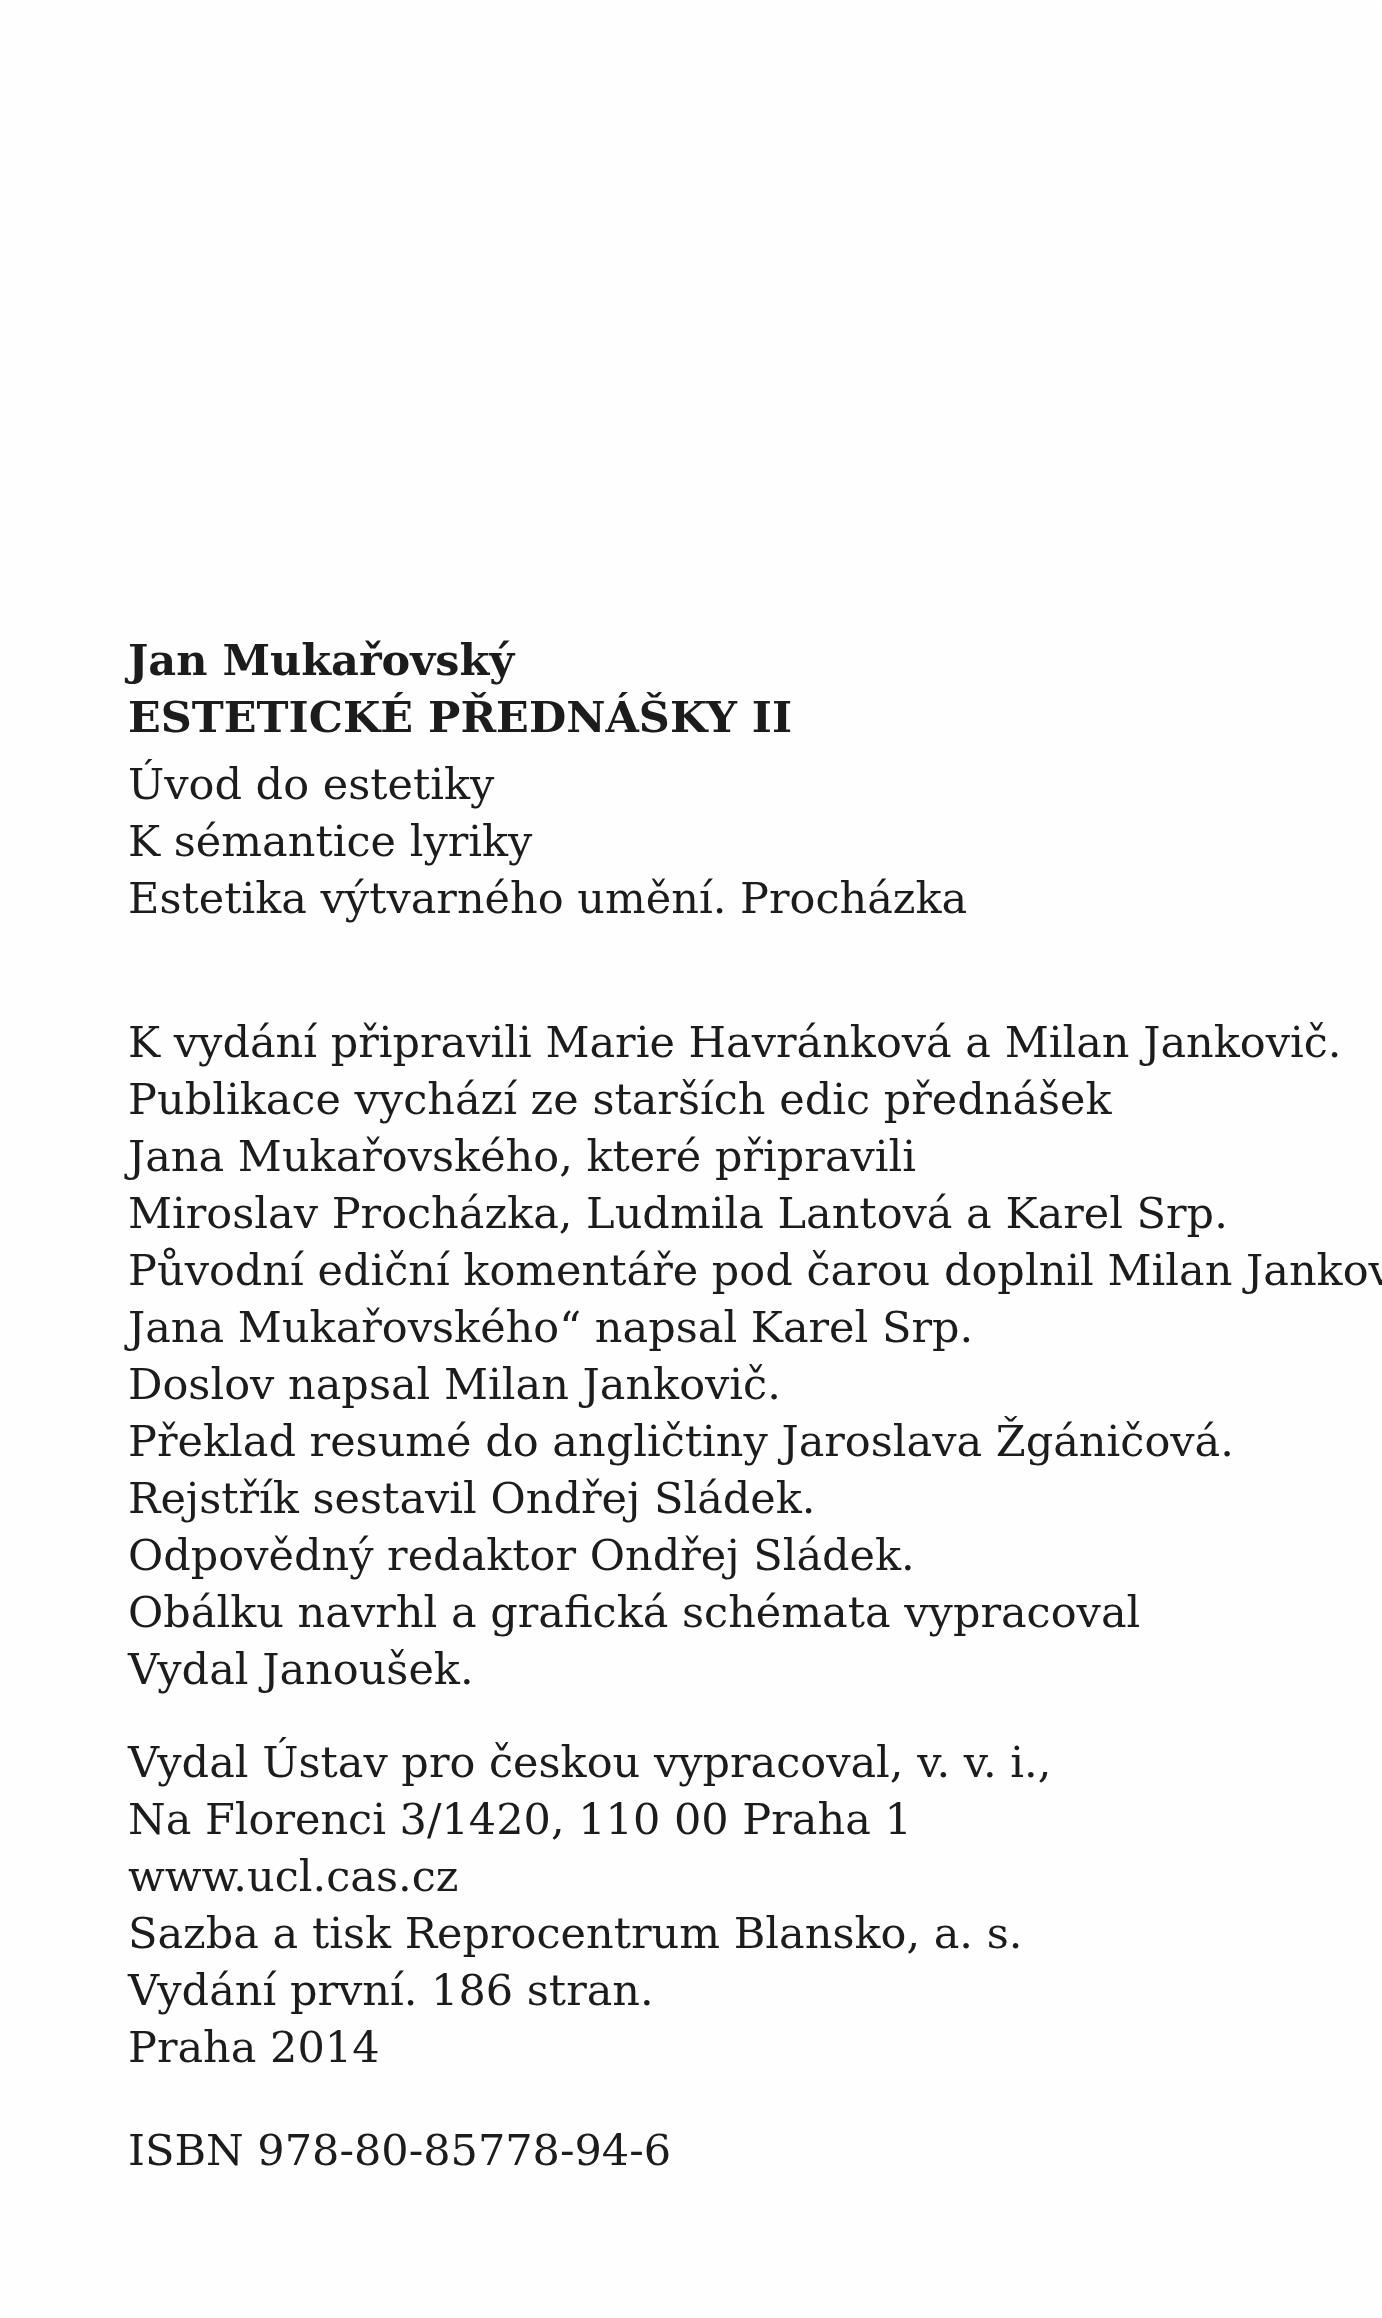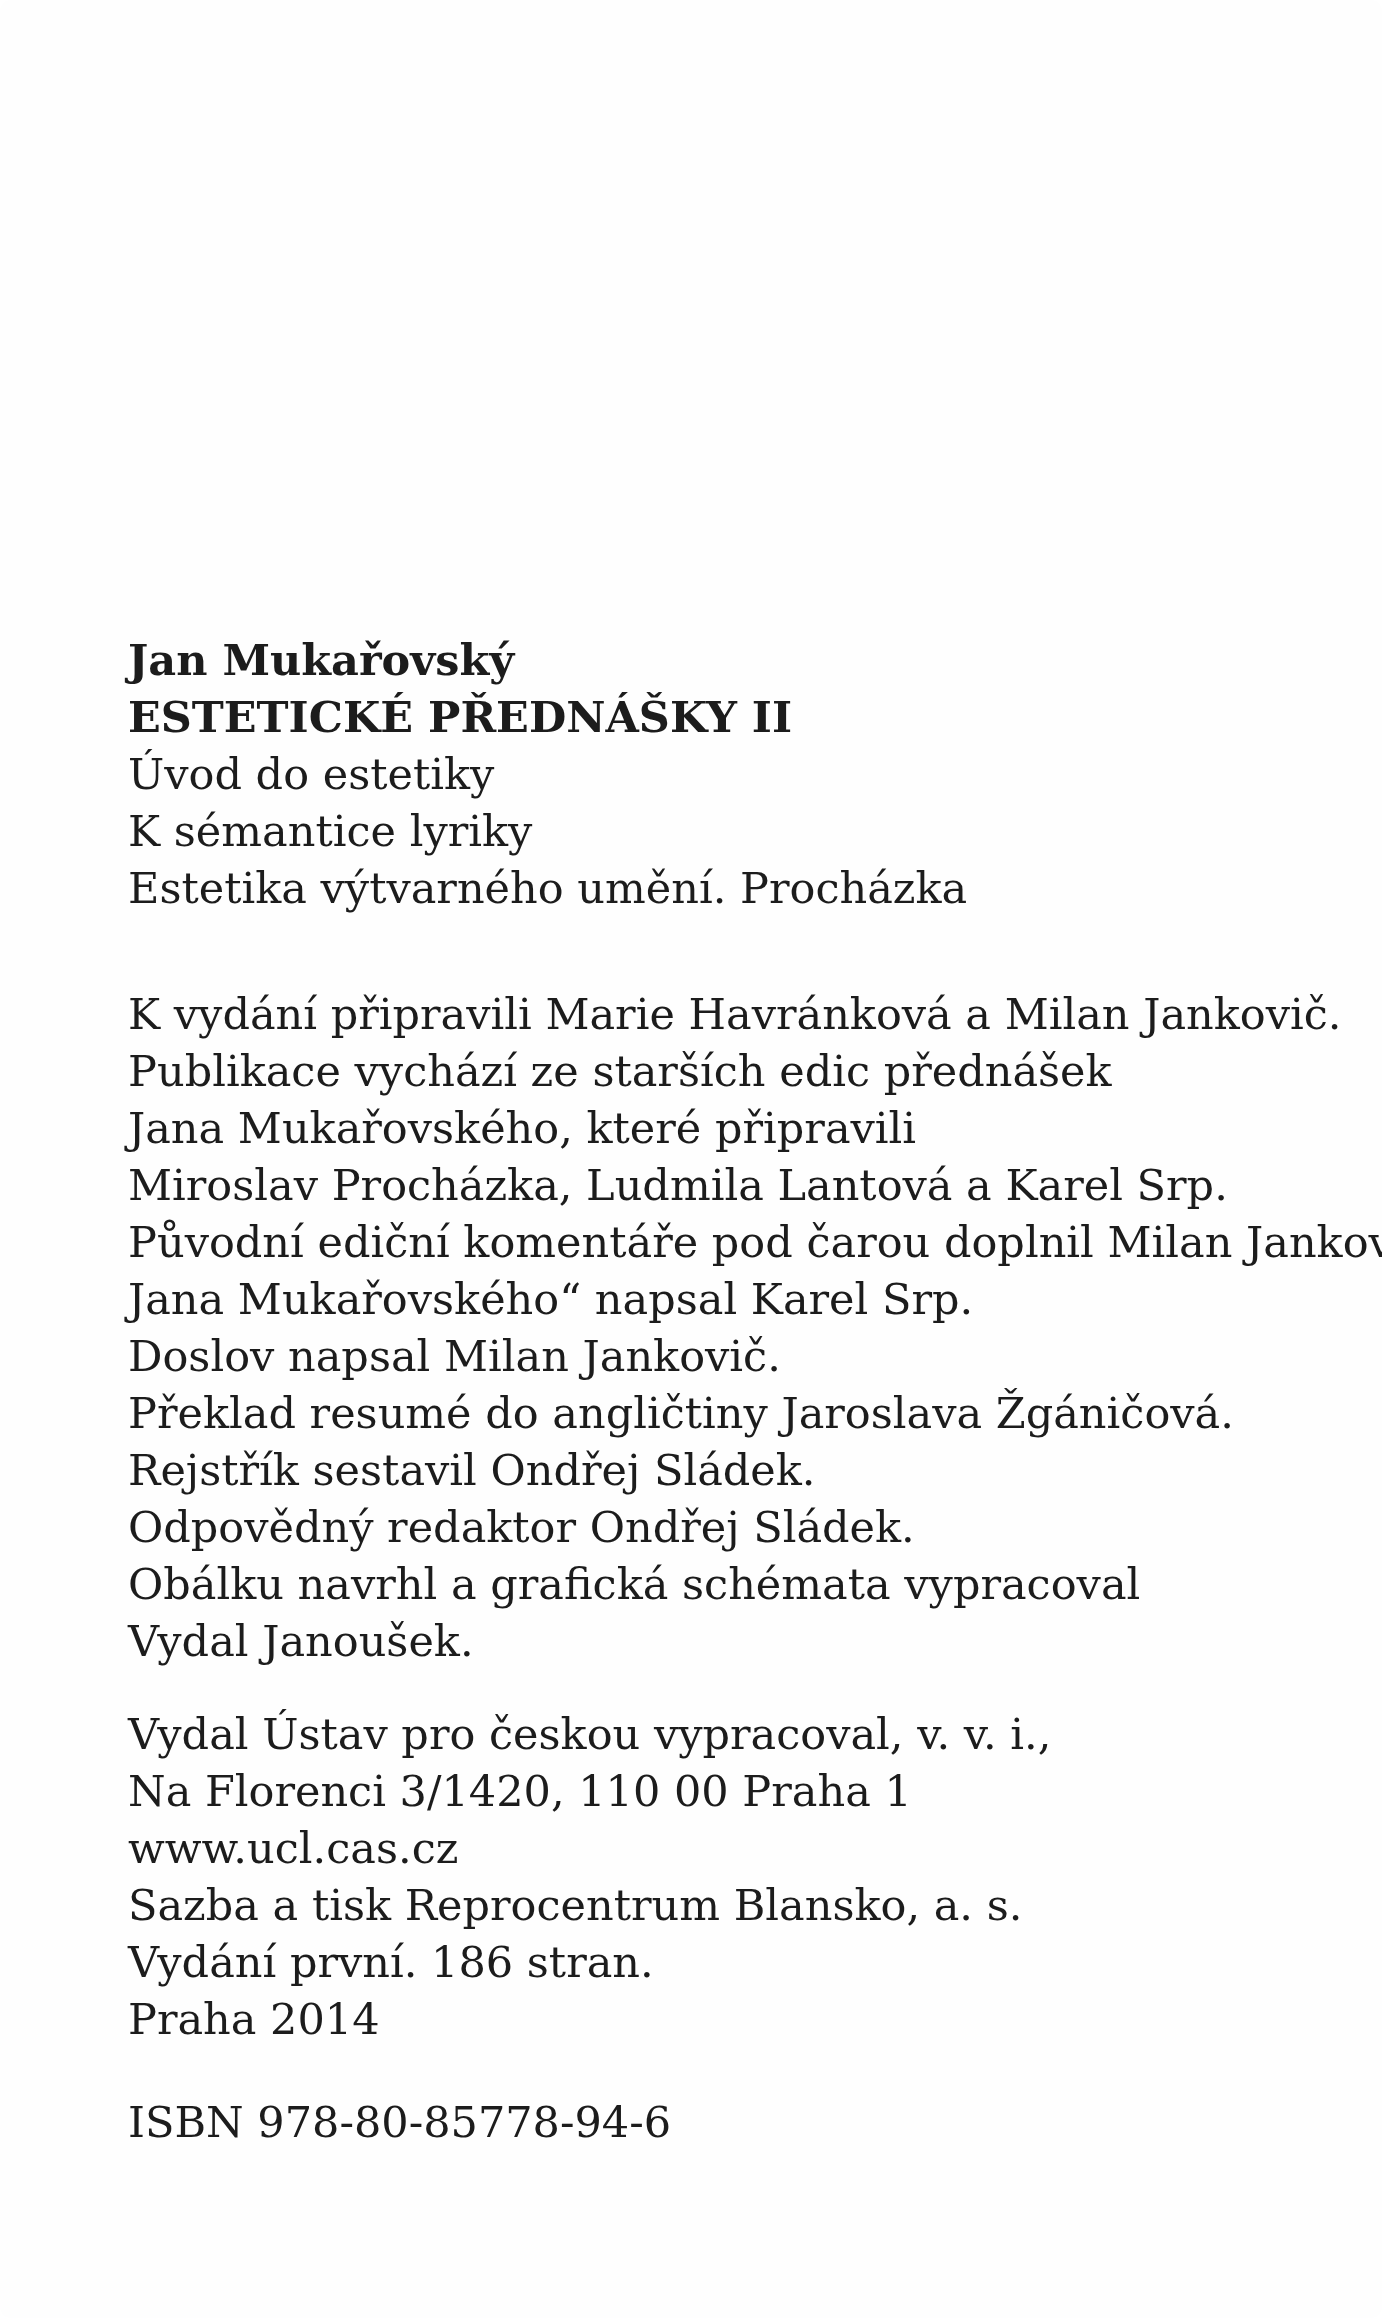--- a/index.html
+++ b/index.html
@@ -28,26 +28,27 @@
     right: 60px;
   }
   .line {
     white-space: nowrap;
   }
   .author-line {
     font-weight: bold;
   }
   .book-title-line {
     font-weight: bold;
+    margin-bottom: 10px;
   }
   .block-title {
     margin-bottom: 0;
   }
   .block-credits {
-    margin-top: 69px;
+    margin-top: 87px;
   }
   .block-publisher {
     margin-top: 36px;
   }
   .block-isbn {
     margin-top: 46px;
   }
 </style>
 </head>
 <body>

